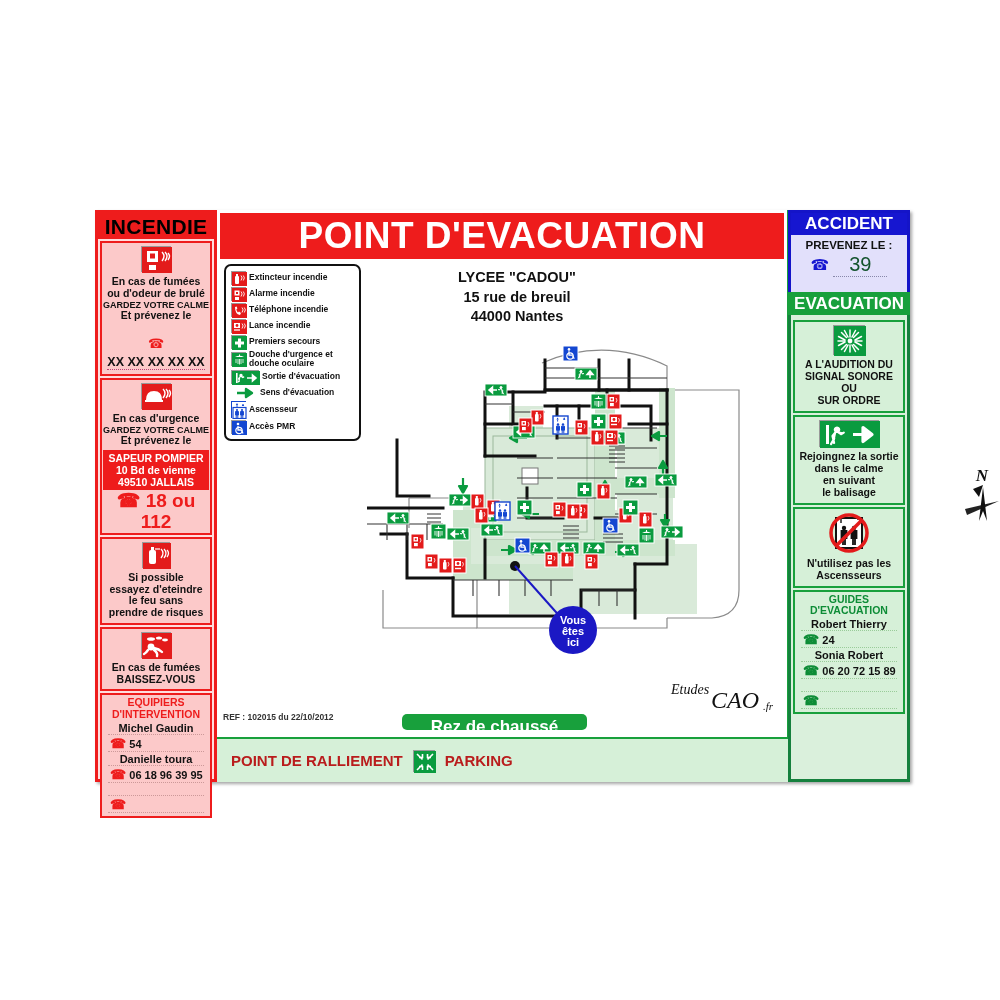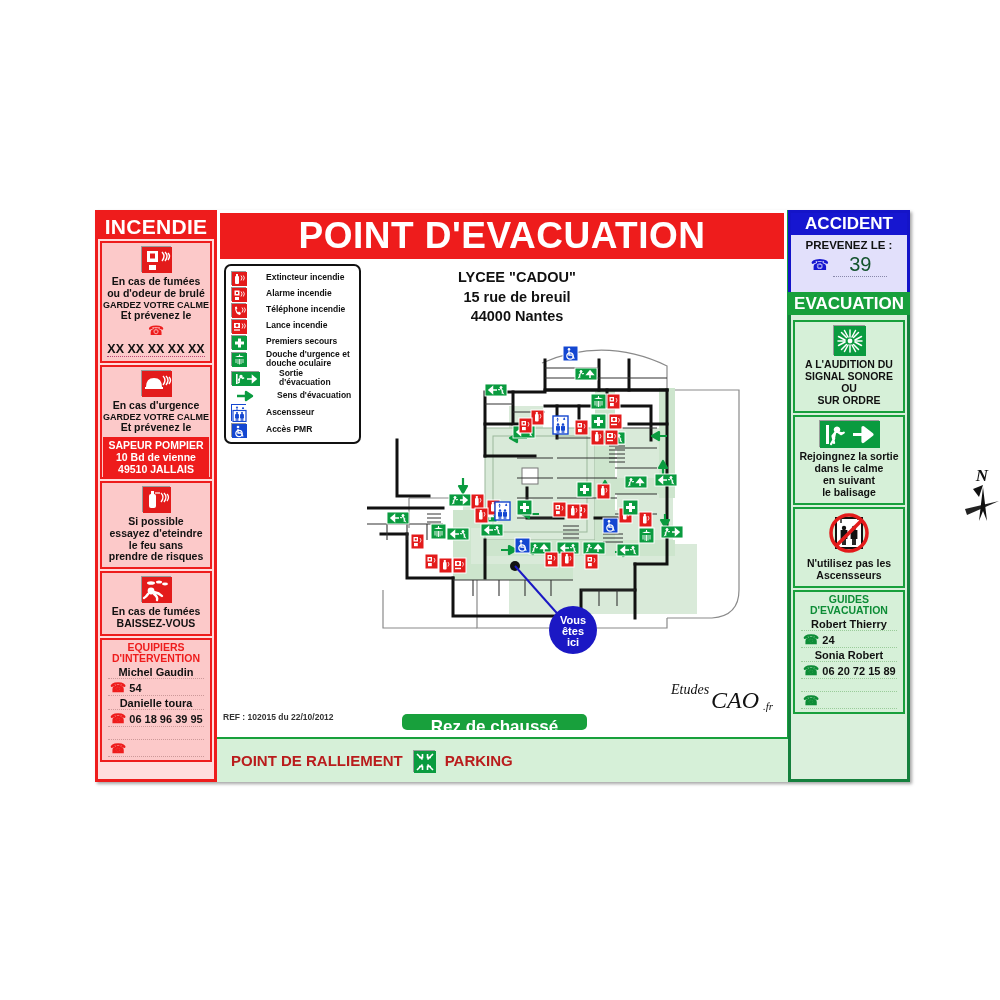--- a/index.html
+++ b/index.html
@@ -12,21 +12,21 @@
     background:#ffffff;
     box-shadow:2px 2px 3px rgba(0,0,0,.35);
   }
 
   
   #col-left{
     position:absolute;left:0;top:0;width:122px;height:572px;
     border:3px solid #ee1c1c;box-sizing:border-box;background:#fdd;
   }
   .col-head{
-    text-align:center;color:#ffffff;font-weight:bold;letter-spacing:.3px;
+    text-align:center;color:#000000;font-weight:bold;letter-spacing:.3px;
     line-height:1;
   }
   #incendie-head{
     background:#ee1c1c;height:26px;font-size:21px;padding-top:3px;box-sizing:border-box;
   }
   .red-cell{
     border:2px solid #ee1c1c;margin:2px 2px 0 2px;background:#fcc9c9;
     text-align:center;padding:3px 1px 4px 1px;box-sizing:border-box;
   }
   .red-cell .txt{font-size:10.5px;font-weight:bold;color:#111;line-height:1.12;}
@@ -81,21 +81,21 @@
   #title-bar span{color:#fff;font-size:37px;font-weight:bold;letter-spacing:.5px;
       font-family:"Liberation Sans",sans-serif;}
 
   #address{position:absolute;left:185px;top:58px;width:230px;text-align:center;
       font-size:14.5px;font-weight:bold;color:#111;line-height:1.35;}
 
   
   #legend{position:absolute;left:7px;top:54px;width:137px;
       border:2px solid #111;border-radius:7px;background:#fff;padding:4px 4px 4px 5px;
       box-sizing:border-box;}
-  .lg-row{display:flex;align-items:center;gap:20px;margin-bottom:1px;min-height:15px;}
+  .lg-row{display:flex;align-items:center;gap:3px;margin-bottom:1px;min-height:15px;}
   .lg-row .lab{font-size:8.5px;font-weight:bold;color:#111;line-height:1.06;}
 
   
   #north{position:absolute;left:742px;top:255px;width:46px;height:62px;}
 
   
   #ref{position:absolute;left:6px;bottom:60px;font-size:8.5px;font-weight:bold;color:#333;}
   #floor-pill{position:absolute;left:185px;bottom:52px;width:185px;height:16px;
      background:#18a03c;border-radius:5px;color:#fff;font-size:17px;font-weight:bold;
      text-align:center;line-height:26px;}
@@ -127,21 +127,21 @@
             <path d="M10.5 15 v3 M7 18 h7 v5 h-7z" fill="#fff"></path>
             <path d="M20 5 q4 4 0 9 M23 5 q4 4 0 9 M26 6 q3 3 0 7" stroke="#fff" stroke-width="1.4" fill="none"></path>
           </svg>
         </span>
         <div class="txt">
           <div>En cas de fumées</div>
           <div>ou d'odeur de brulé</div>
           <div class="sm">GARDEZ VOTRE CALME</div>
           <div>Et prévenez le</div>
         </div>
-        <div style="margin-top:0;">
+        <div style="margin-top:13px;">
           <span class="phglyph">☎</span>
           <span class="phoneline">XX XX XX XX XX</span>
         </div>
       </div>
 
       <div class="red-cell" style="padding-bottom:0;">
         <span class="sign red" style="width:30px;height:26px;">
           <svg width="30" height="26" viewBox="0 0 30 26">
             <rect width="30" height="26" fill="#e31b1b"></rect>
             <path d="M4 16 q0-9 8-9 q8 0 8 9 z" fill="#fff"></path>
@@ -151,20 +151,24 @@
         </span>
         <div class="txt">
           <div>En cas d'urgence</div>
           <div class="sm">GARDEZ VOTRE CALME</div>
           <div>Et prévenez le</div>
         </div>
         <div class="pompier">
           <div>SAPEUR POMPIER</div>
           <div>10 Bd de vienne</div>
           <div>49510 JALLAIS</div>
+        </div>
+        <div class="bignum">
+          <span>☎</span>
+          <span>18 ou 112</span>
         </div>
       </div>
 
       <div class="red-cell">
         <span class="sign red" style="width:28px;height:26px;">
           <svg width="28" height="26" viewBox="0 0 28 26">
             <rect width="28" height="26" fill="#e31b1b"></rect>
             <rect x="6" y="7" width="7" height="14" rx="2" fill="#fff"></rect>
             <rect x="8" y="4" width="3" height="4" fill="#fff"></rect>
             <path d="M12 6 h5" stroke="#fff" stroke-width="1.2"></path>

